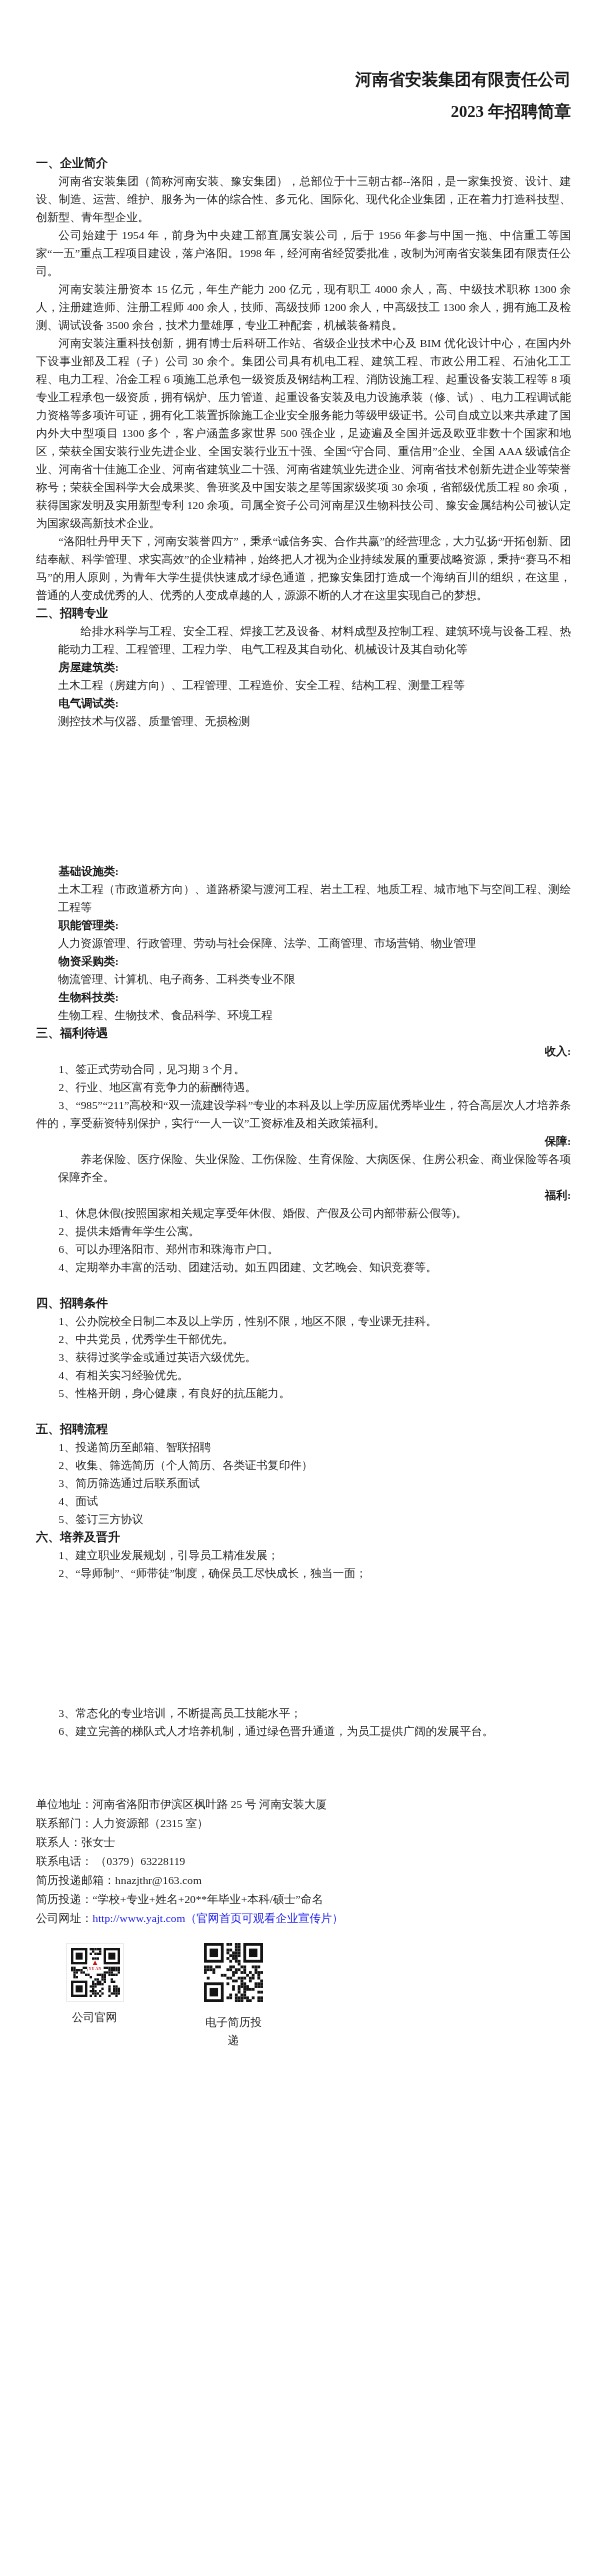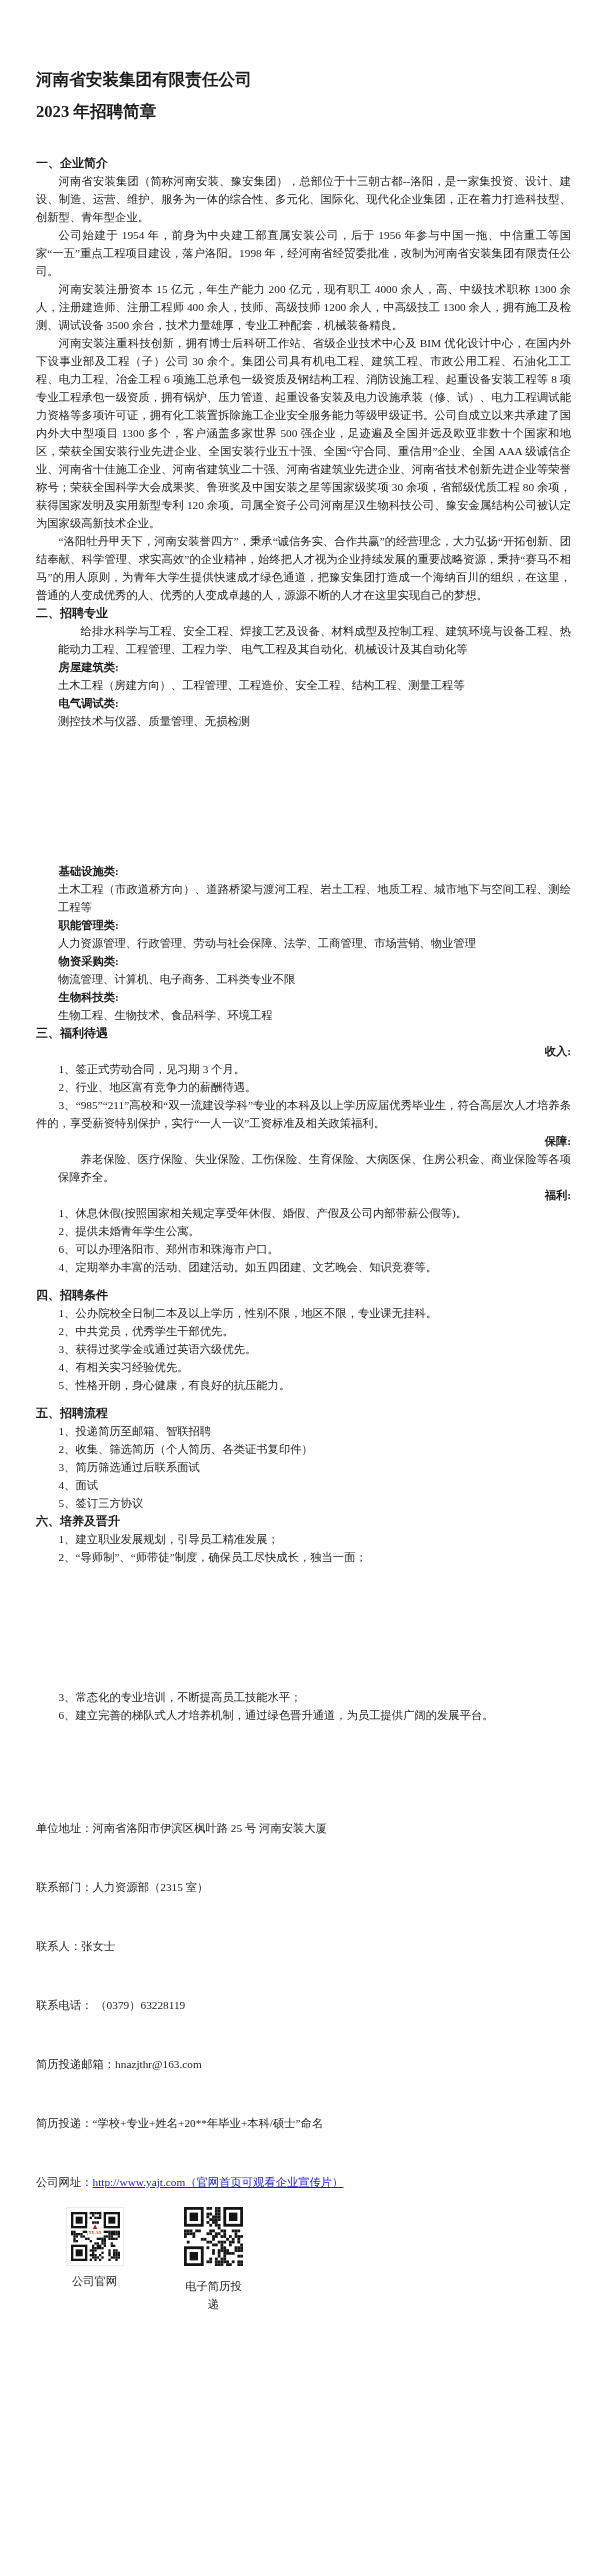--- a/index.html
+++ b/index.html
@@ -2,39 +2,39 @@
 <html style="font-size:9.5px"><head>
 <meta charset="utf-8">
 <style>
   html,body{margin:0;padding:0;background:#ffffff;}
   .page{
     width:607px;height:2576px;margin:0 auto;background:#ffffff;
     box-sizing:border-box;padding:0 36px;overflow:hidden;
     font-family:"Liberation Serif","DejaVu Serif",serif;
     color:#1c1c1c;font-size:11.3px;line-height:18px;
   }
-  .doc-title{margin-top:64px;text-align:left;font-weight:bold;font-size:16.6px;line-height:32px;}
+  .doc-title{margin-top:64px;text-align:right;font-weight:bold;font-size:16.6px;line-height:32px;}
   .sec-head{font-weight:bold;font-size:12px;}
   .para{text-align:justify;text-indent:2em;}
   .flush{text-align:justify;text-indent:0;margin-left:22px;}
   .ind{text-indent:2em;}
   .grp-label{font-weight:bold;margin-left:2em;}
   .sub-label{font-weight:bold;margin-left:1.5em;text-align:right;}
   .item{text-indent:2em;text-align:justify;}
-  .mt-blank{margin-top:10px;}
+  .mt-blank{margin-top:18px;}
   .mt-intro{margin-top:26px;}
   .spacer-pg1{height:132px;}
   .spacer-pg2{height:122px;}
   .spacer-contact{height:55px;}
-  .contact-line{line-height:19px;margin-top:40px;}
-  .weblink{color:#1717ee;text-decoration:underline;cursor:pointer;}
+  .contact-line{line-height:19px;}
+  .weblink{color:#1717ee;cursor:pointer;}
   .qr-row{display:flex;align-items:flex-start;margin-top:15.4px;margin-left:30px;}
   .qr-col{text-align:center;}
   .qr-col.left{width:57px;}
-  .qr-col.right{width:65px;margin-left:58px;}
+  .qr-col.right{width:65px;margin-left:78px;}
   .qr-box{position:relative;display:inline-block;line-height:0;}
   .qr-box.left-frame{border:0.6px solid #ececec;padding:3.6px;background:#fff;}
   .qr-logo{
     position:absolute;left:50%;top:38%;transform:translate(-50%,-50%);
     background:#fff;padding:0.6px 1.2px;line-height:1;text-align:center;
   }
   .qr-logo .mark{color:#cc1111;font-size:7.7px;line-height:6.5px;font-weight:bold;}
   .qr-logo .mark-text{color:#cc1111;font-size:3.6px;font-weight:bold;letter-spacing:0.3px;line-height:4.2px;}
   .qr-caption{font-size:11.3px;line-height:18px;margin-top:6px;text-align:center;}
 </style>

